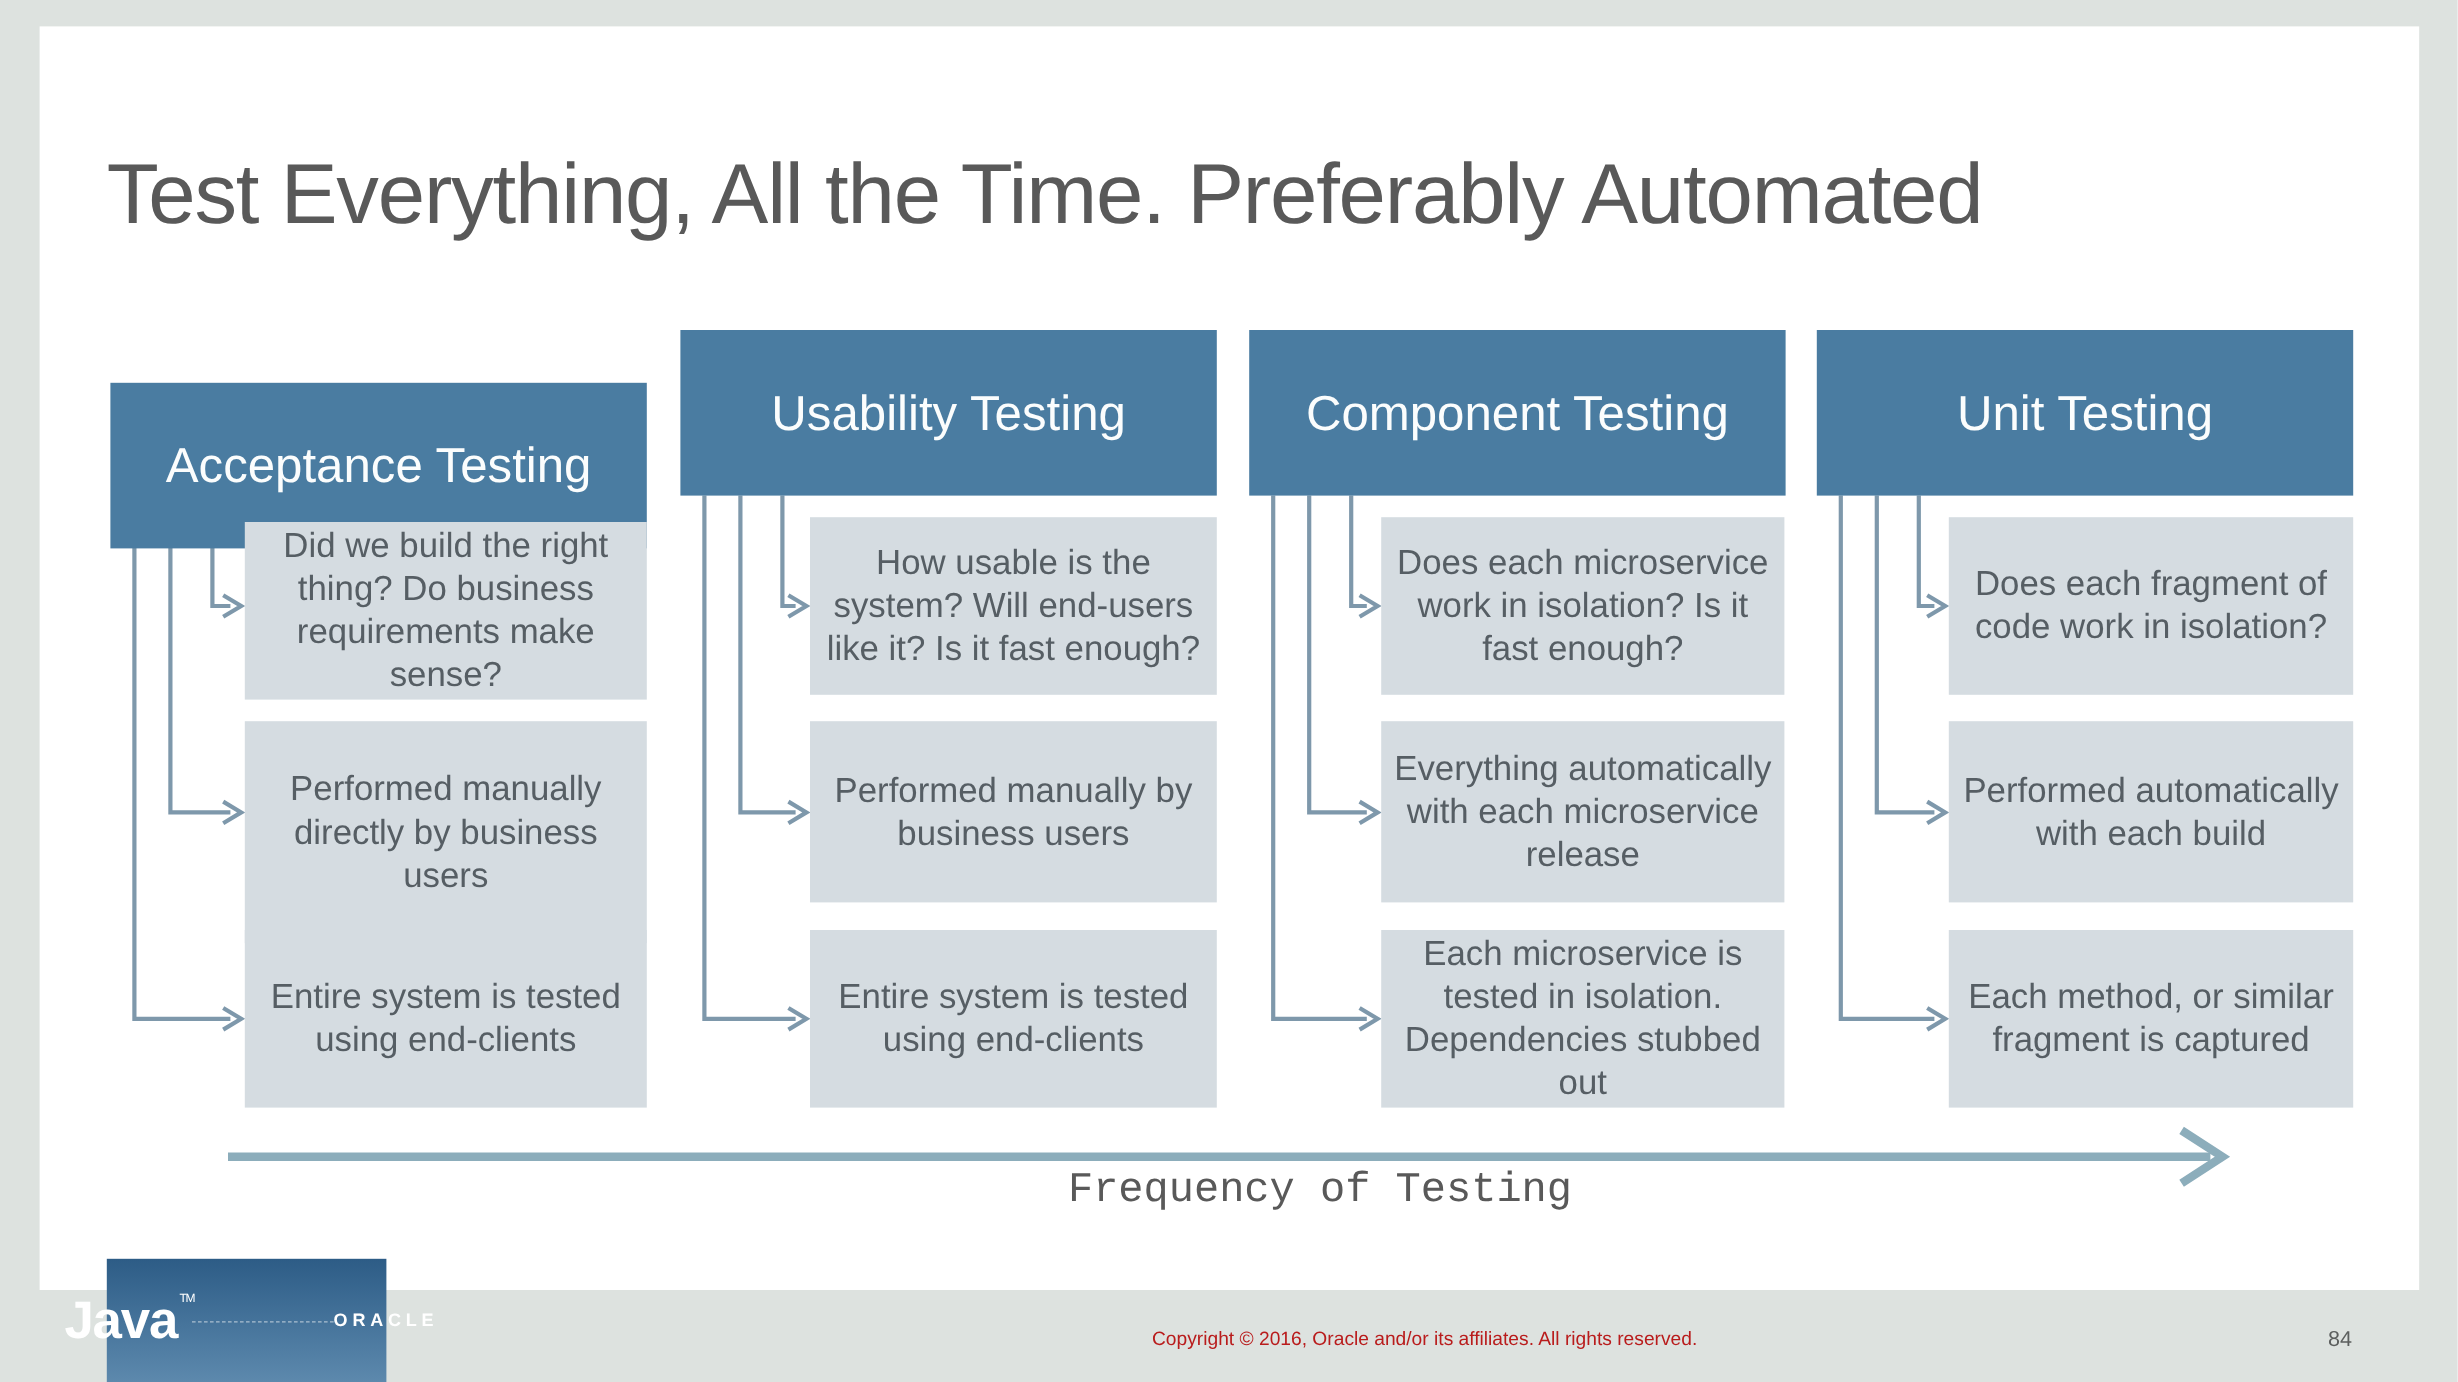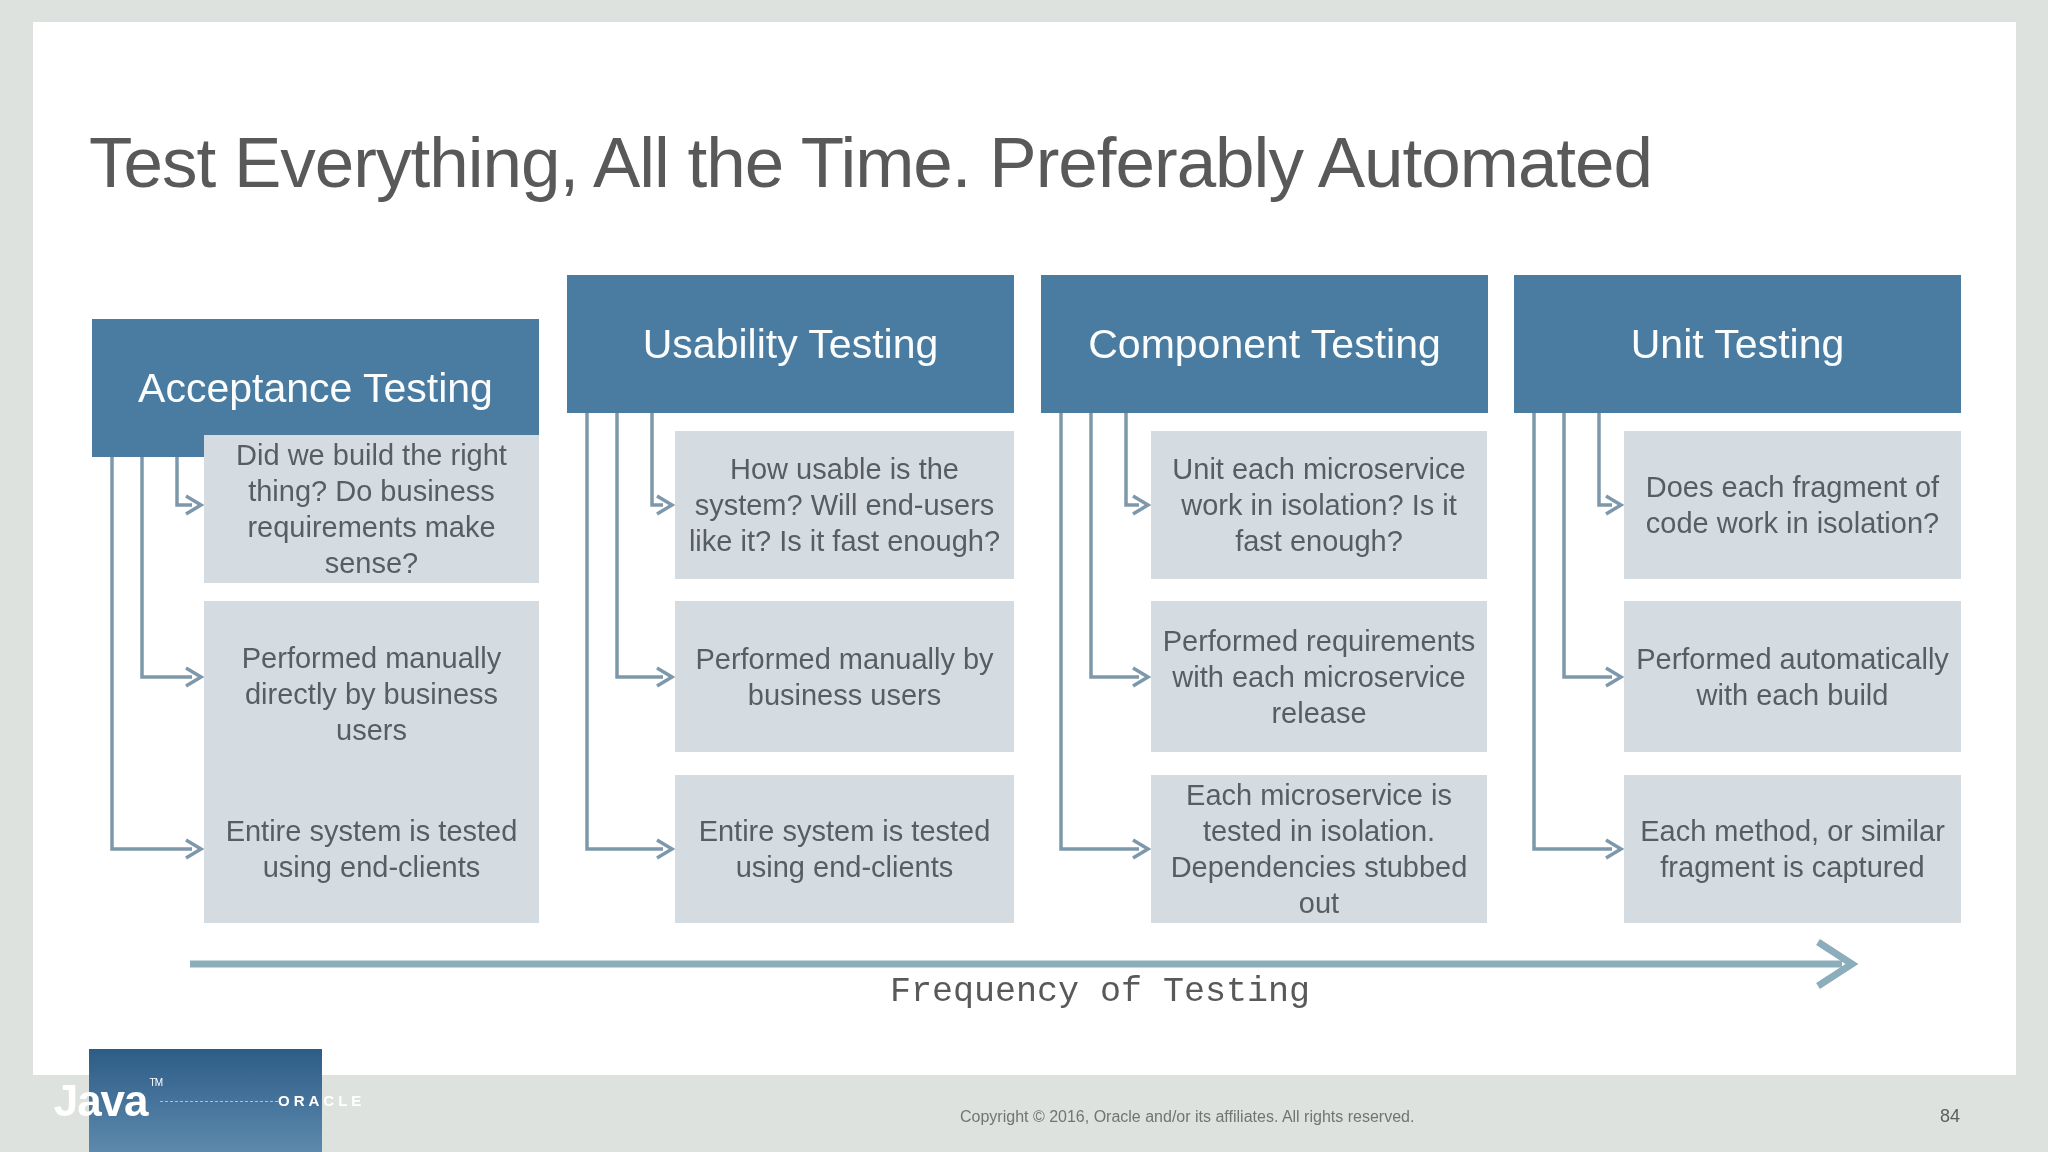--- a/index.html
+++ b/index.html
@@ -9,21 +9,21 @@
   .title{position:absolute;left:89px;top:122px;width:1800px;font-size:71px;font-weight:400;
          color:#595959;letter-spacing:-1px;white-space:nowrap;}
   .hdr{position:absolute;top:275px;height:138px;background:#4a7ca1;color:#fbfdfd;
        display:flex;align-items:center;justify-content:center;font-size:41px;text-align:center;}
   .cbox{position:absolute;background:#d5dce1;color:#565e64;display:flex;align-items:center;
         justify-content:center;text-align:center;font-size:29px;line-height:36px;padding:4px 6px;
         box-sizing:border-box;}
   .connectors{position:absolute;left:0;top:0;width:2048px;height:1152px;pointer-events:none;}
   .freq-label{position:absolute;left:600px;top:972px;width:1000px;text-align:center;
               font-size:35px;color:#595959;font-family:Liberation Mono, monospace;}
-  .copyright{position:absolute;left:960px;top:1108px;font-size:16px;color:#737373;text-align:center;}
+  .copyright{position:absolute;left:960px;top:1108px;font-size:16px;color:#b91c1c;text-align:center;}
   .pagenum{position:absolute;left:1920px;top:1106px;width:60px;text-align:center;
            font-size:18px;color:#5c5f5e;}
   .logo{position:absolute;left:89px;top:1049px;width:233px;height:103px;
         background:linear-gradient(180deg,#2d5c86 0%,#47759c 55%,#5d89ad 100%);
         display:flex;align-items:center;justify-content:center;gap:8px;}
   .logo-text{display:flex;flex-direction:row;align-items:center;color:#ffffff;}
   .logo-java{font-size:44px;font-weight:bold;line-height:44px;letter-spacing:-1px;}
   .logo-tm{font-size:10px;vertical-align:top;position:relative;top:-18px;left:2px;font-weight:normal;}
   .logo-divider{width:118px;border-top:1px dashed rgba(255,255,255,.55);margin:3px 0 2px 0;}
   .logo-oracle{font-size:15px;font-weight:bold;letter-spacing:4px;}
@@ -81,22 +81,22 @@
   <div class="hdr" style="left:1514px;width:447px;">Unit Testing</div>
 
   <div class="cbox" style="left:204px;top:435px;width:335px;height:148px;">Did we build the right thing? Do business requirements make sense?</div>
   <div class="cbox" style="left:204px;top:601px;width:335px;height:185px;">Performed manually directly by business users</div>
   <div class="cbox" style="left:204px;top:775px;width:335px;height:148px;">Entire system is tested using end-clients</div>
 
   <div class="cbox" style="left:675px;top:431px;width:339px;height:148px;">How usable is the system? Will end-users like it? Is it fast enough?</div>
   <div class="cbox" style="left:675px;top:601px;width:339px;height:151px;">Performed manually by business users</div>
   <div class="cbox" style="left:675px;top:775px;width:339px;height:148px;">Entire system is tested using end-clients</div>
 
-  <div class="cbox" style="left:1151px;top:431px;width:336px;height:148px;">Unit each microservice work in isolation? Is it fast enough?</div>
-  <div class="cbox" style="left:1151px;top:601px;width:336px;height:151px;">Performed requirements with each microservice release</div>
+  <div class="cbox" style="left:1151px;top:431px;width:336px;height:148px;">Does each microservice work in isolation? Is it fast enough?</div>
+  <div class="cbox" style="left:1151px;top:601px;width:336px;height:151px;">Everything automatically with each microservice release</div>
   <div class="cbox" style="left:1151px;top:775px;width:336px;height:148px;">Each microservice is tested in isolation. Dependencies stubbed out</div>
 
   <div class="cbox" style="left:1624px;top:431px;width:337px;height:148px;">Does each fragment of code work in isolation?</div>
   <div class="cbox" style="left:1624px;top:601px;width:337px;height:151px;">Performed automatically with each build</div>
   <div class="cbox" style="left:1624px;top:775px;width:337px;height:148px;">Each method, or similar fragment is captured</div>
 
   <div class="freq-label">Frequency of Testing</div>
 
   <div class="copyright">Copyright © 2016, Oracle and/or its affiliates. All rights reserved.</div>
   <div class="pagenum">84</div>

